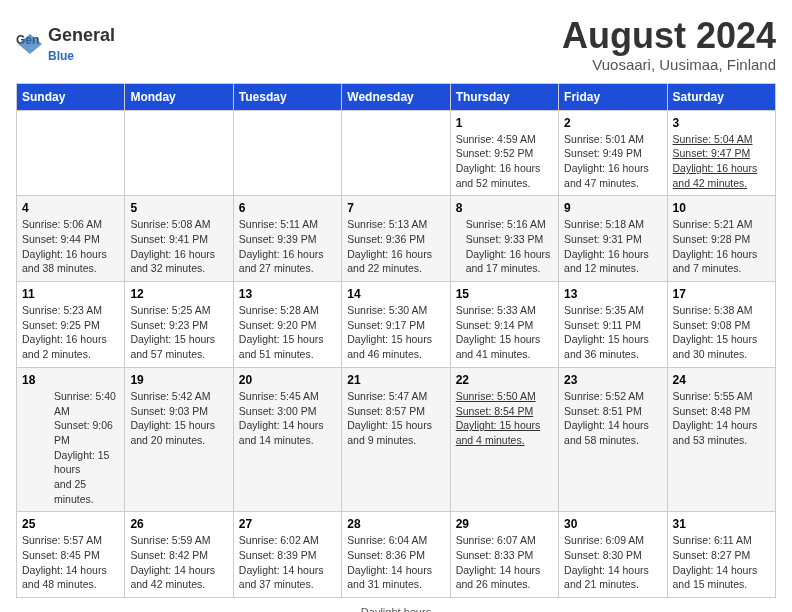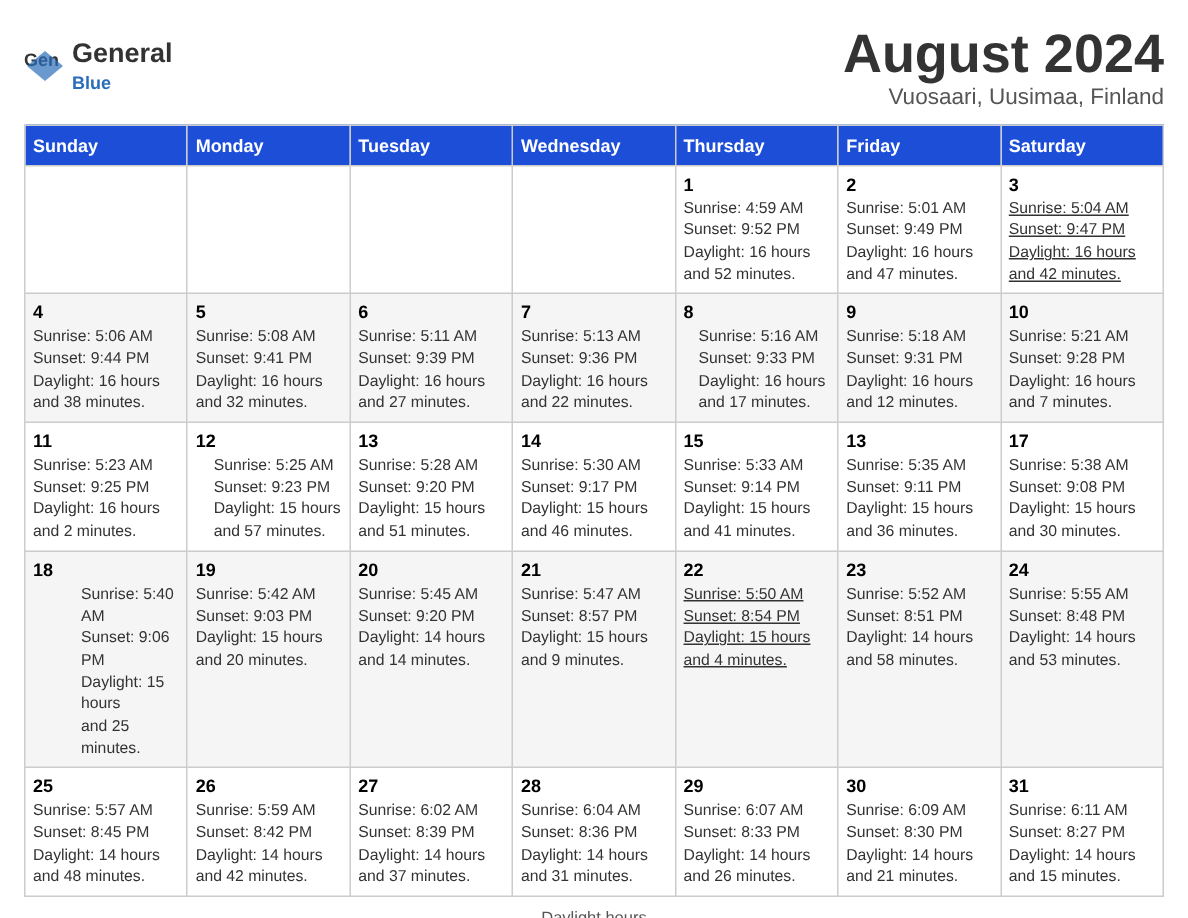--- a/index.html
+++ b/index.html
@@ -190,21 +190,21 @@
       <tr>
         <td>
           <div class="day-number">11</div>
           <div class="day-info" style="white-space: pre-line;">Sunrise: 5:23 AM
 Sunset: 9:25 PM
 Daylight: 16 hours
 and 2 minutes.</div>
         </td>
         <td>
           <div class="day-number">12</div>
-          <div class="day-info" style="white-space: pre-line; margin-left: 12px;">Sunrise: 5:25 AM
+          <div class="day-info" style="white-space: pre-line;">Sunrise: 5:25 AM
 Sunset: 9:23 PM
 Daylight: 15 hours
 and 57 minutes.</div>
         </td>
         <td>
           <div class="day-number">13</div>
           <div class="day-info" style="white-space: pre-line;">Sunrise: 5:28 AM
 Sunset: 9:20 PM
 Daylight: 15 hours
 and 51 minutes.</div>
@@ -249,21 +249,21 @@
         <td>
           <div class="day-number">19</div>
           <div class="day-info" style="white-space: pre-line;">Sunrise: 5:42 AM
 Sunset: 9:03 PM
 Daylight: 15 hours
 and 20 minutes.</div>
         </td>
         <td>
           <div class="day-number">20</div>
           <div class="day-info" style="white-space: pre-line;">Sunrise: 5:45 AM
-Sunset: 9:20 PM
+Sunset: 3:00 PM
 Daylight: 14 hours
 and 14 minutes.</div>
         </td>
         <td>
           <div class="day-number">21</div>
           <div class="day-info" style="white-space: pre-line;">Sunrise: 5:47 AM
 Sunset: 8:57 PM
 Daylight: 15 hours
 and 9 minutes.</div>
         </td>

